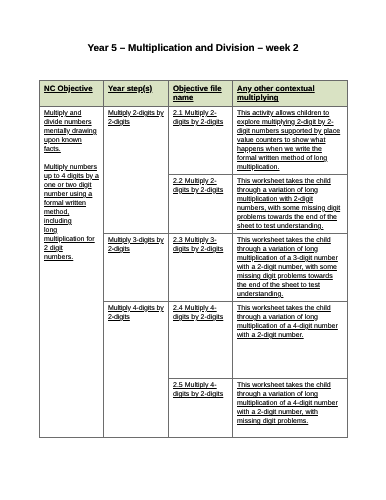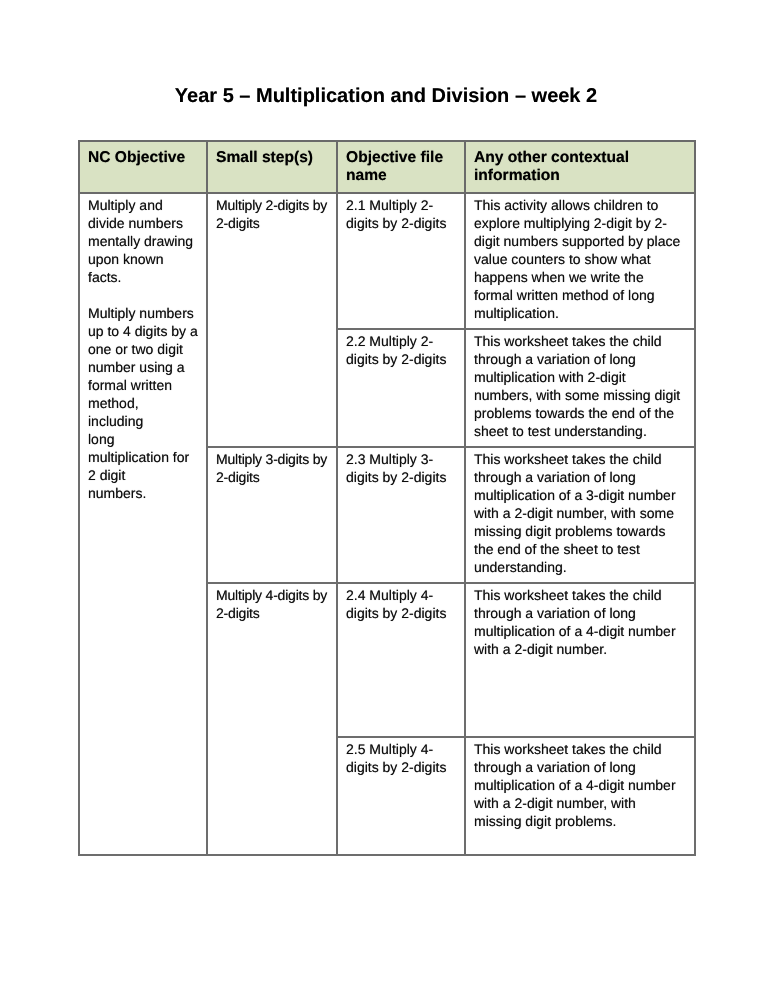--- a/index.html
+++ b/index.html
@@ -8,22 +8,22 @@
     font-family:"Liberation Sans", sans-serif;
     -webkit-font-smoothing:antialiased;
     text-rendering:geometricPrecision;
   }
   .page{position:relative;width:386px;height:500px;overflow:hidden;transform:translateZ(0);}
   .doc-title{
     position:absolute;left:0;top:42.5px;width:386px;text-align:center;
     font-size:10px;font-weight:bold;color:#000;text-shadow:0 0 0.3px rgba(0,0,0,0.5);
   }
   table.wk{
-    position:absolute;left:39px;top:70px;width:308px;
-    border-collapse:collapse;table-layout:fixed;
+    position:absolute;left:39px;top:80px;width:308px;
+    border-collapse:collapse;table-layout:fixed;text-decoration:underline;
   }
   table.wk td, table.wk th{
     border:1px solid #6d6d6d;
     vertical-align:top;
     padding:1.9px 4px 1.5px 4px;
     font-size:7px;
     line-height:9px;
     color:#0d0d0d;
     text-shadow:0 0 0.35px rgba(0,0,0,0.6);
     text-align:left;
@@ -63,23 +63,23 @@
   <table class="wk">
     <colgroup>
         <col class="c1">
         <col class="c2">
         <col class="c3">
         <col class="c4">
       </colgroup>
     <thead>
       <tr class="hdr">
         <th>NC Objective</th>
-        <th>Small step(s)</th>
+        <th>Year step(s)</th>
         <th>Objective file name</th>
-        <th>Any other contextual information</th>
+        <th>Any other contextual multiplying</th>
       </tr>
     </thead>
     <tbody>
       <tr class="r1">
         <td rowspan="5"><p>Multiply and divide numbers mentally drawing upon known facts.</p><p class="gap"></p><p>Multiply numbers up to 4 digits by a one or two digit number using a formal written method,
 including
 long
 multiplication for
 2 digit
 numbers.</p></td>

